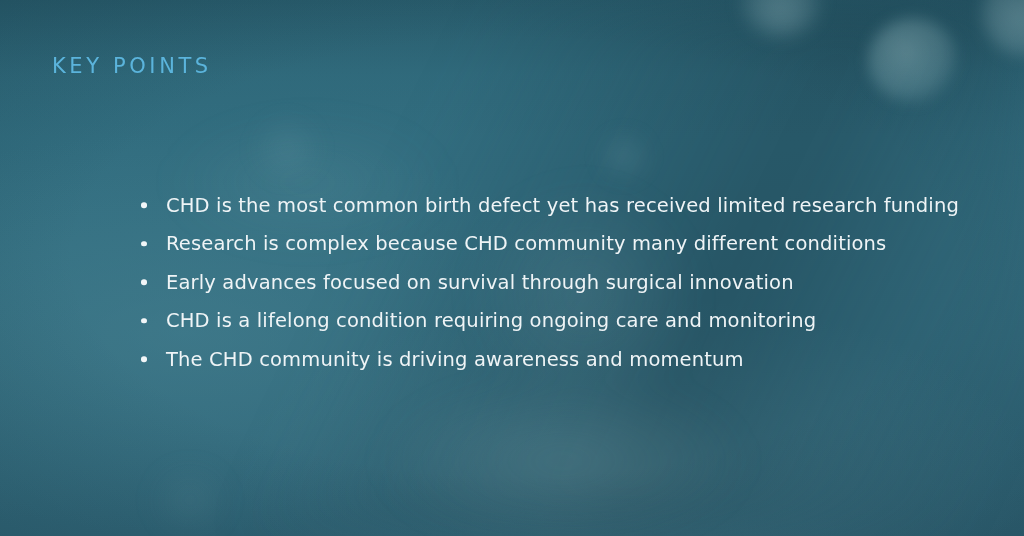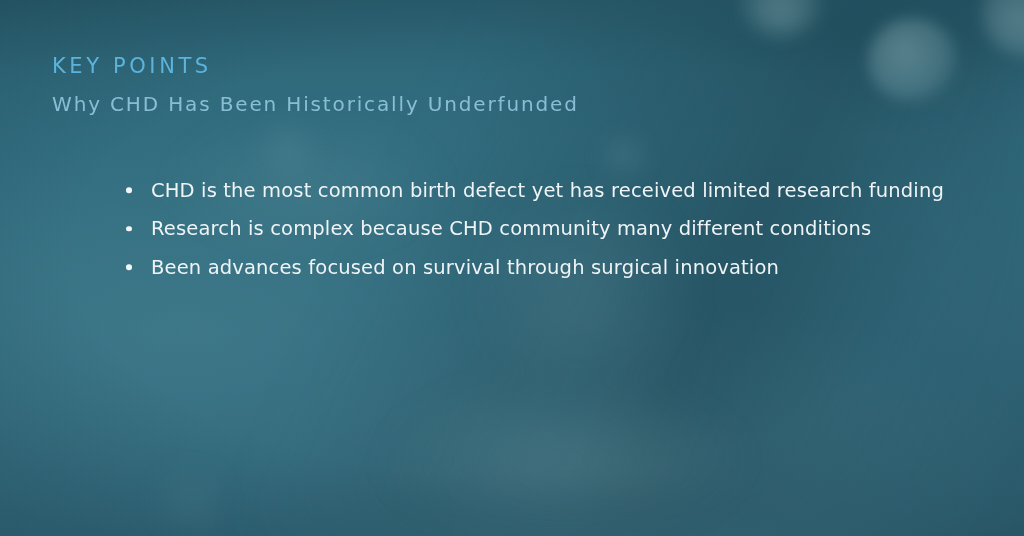--- a/index.html
+++ b/index.html
@@ -106,21 +106,21 @@
     font-weight: 400;
     letter-spacing: 1.85px;
     color: rgba(150,201,226,0.88);
     white-space: nowrap;
   }
 
   .bullet-list {
     position: absolute;
     left: 118px;
     top: 168px;
-    margin: 3px;
+    margin: 18px;
     padding: 0;
     list-style: none;
     width: 880px;
   }
   .bullet-item {
     position: relative;
     height: 38.5px;
     display: flex;
     align-items: center;
     padding-left: 30px;
@@ -157,31 +157,38 @@
   <div class="bokeh bokeh-b"></div>
   <div class="bokeh bokeh-d"></div>
   <div class="bokeh bokeh-e"></div>
   <div class="bokeh bokeh-f"></div>
   <div class="bg-layer bg-vignette"></div>
 
   <div class="content">
 
     <div class="eyebrow">KEY POINTS</div>
 
-    <div class="subtitle">Why CHD Has Been Historically Underfunded</div>
 
     <ul class="bullet-list" id="bullet-list">
         <li class="bullet-item">
           <span class="bullet-dot"></span>
           <span class="bullet-text">CHD is the most common birth defect yet has received limited research funding</span>
         </li>
         <li class="bullet-item">
           <span class="bullet-dot"></span>
           <span class="bullet-text">Research is complex because CHD community many different conditions</span>
         </li>
         <li class="bullet-item">
           <span class="bullet-dot"></span>
-          <span class="bullet-text">Been advances focused on survival through surgical innovation</span>
+          <span class="bullet-text">Early advances focused on survival through surgical innovation</span>
+        </li>
+        <li class="bullet-item">
+          <span class="bullet-dot"></span>
+          <span class="bullet-text">CHD is a lifelong condition requiring ongoing care and monitoring</span>
+        </li>
+        <li class="bullet-item">
+          <span class="bullet-dot"></span>
+          <span class="bullet-text">The CHD community is driving awareness and momentum</span>
         </li>
       </ul>
 
   </div>
 </div>
 
 </body></html>

